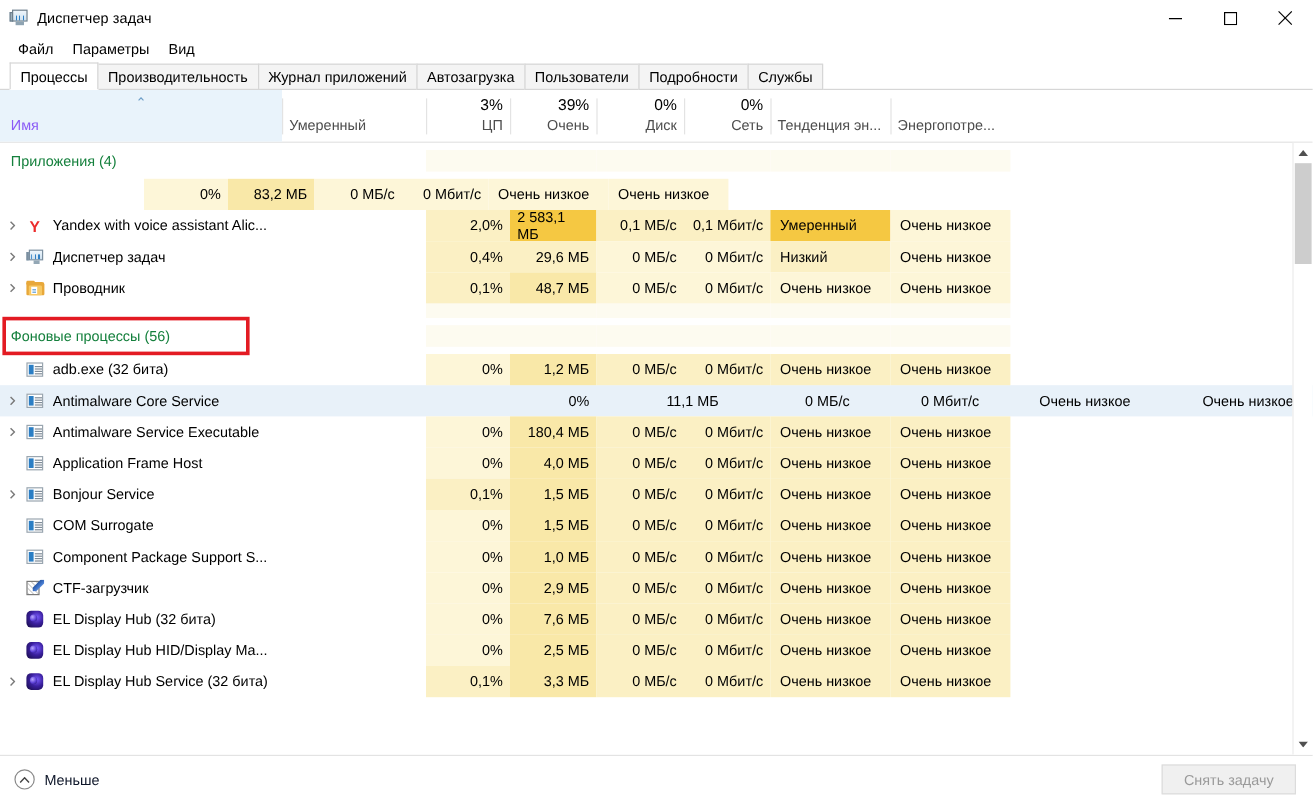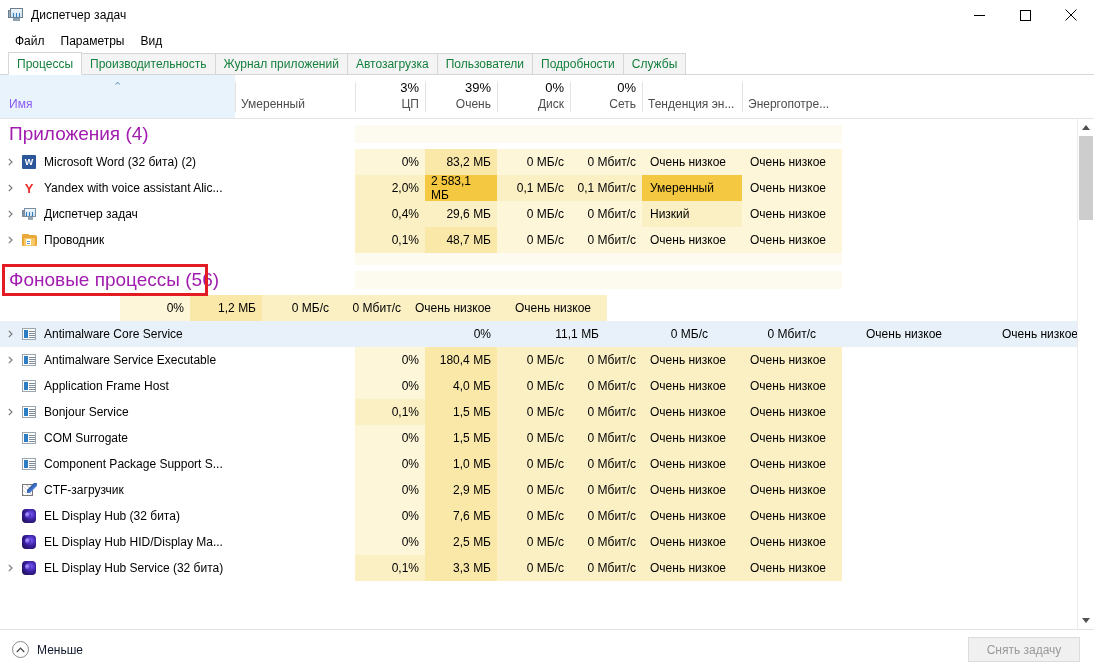--- a/index.html
+++ b/index.html
@@ -25,21 +25,21 @@
   .wc { width: 46px; height: 30px; display:flex; align-items:center; justify-content:center; }
   .wc svg { display:block; }
 
   
   .menubar { height: 22px; display:flex; align-items:center; padding-left: 7px; gap: 0px; flex: 0 0 22px; }
   .menu-item { font-size: 12px; color:#000; padding: 2px 8px 3px 8px; line-height:14px;}
 
   
   .tabstrip { height: 23px; display:flex; align-items:flex-end; position: relative; flex:0 0 23px; padding-left: 8px;}
   .tabstrip:after { content:""; position:absolute; left:0; right:0; bottom:0; height:1px; background:#d6d6d6; }
-  .tab { font-size:12px; color:#15803d; height:22px; line-height:21px; padding: 0 8px; border:1px solid #d6d6d6;
+  .tab { font-size:12px; color:#000000; height:22px; line-height:21px; padding: 0 8px; border:1px solid #d6d6d6;
          background:#f4f4f4; margin-right:-1px; position:relative; z-index:1; white-space:nowrap;}
   .tab.active { background:#fff; border-bottom-color:#fff; z-index:3; height:23px; line-height:22px;}
 
   
   .grid-wrap { flex: 1 1 auto; display: flex; flex-direction: column; position: relative; overflow: hidden; }
   .hdr { display:flex; height: 44px; background:#fff; border-bottom:1px solid #e3e3e3; flex:0 0 44px; position:relative; z-index:4;}
   .hdr .hcell { position:relative; display:flex; flex-direction:column; justify-content:flex-end;
                 padding: 0 6px 6px 6px; font-size:12px; color:#4d4d4d; }
   .hdr .hcell + .hcell:before { content:""; position:absolute; left:0; top:7px; bottom:6px; width:1px; background:#e3e3e3; }
   .hdr .hcell .pct { font-size:13px; color:#000; line-height:16px; }
@@ -63,21 +63,21 @@
 
   
   .rows { flex:1 1 auto; position: relative; overflow: hidden; }
   .row { display:flex; height:26px; align-items:stretch; font-size:12px; color:#000; }
   .row .cell { display:flex; align-items:center; padding:0 6px; position:relative; }
   .row .cell.num { justify-content:flex-end; }
   .row .cell.txt { justify-content:flex-start; padding-left:8px; }
   .row .cell.name { padding-left:0; }
 
   .group-row { display:flex; height:30px; align-items:center; }
-  .group-row .gname { width:235px; flex:0 0 235px; font-size:19px; color:#a21caf; padding-left:9px; display:flex; align-items:center; }
+  .group-row .gname { width:235px; flex:0 0 235px; font-size:12px; color:#15803d; padding-left:9px; display:flex; align-items:center; }
   .group-row .gfill { display:flex; flex:1 1 auto; }
   .spacer-row { height:12px; }
 
   .chev { width:20px; flex:0 0 20px; display:flex; align-items:center; justify-content:center;
           color:#7a7a7a; font-size:9px; font-family:"DejaVu Sans", sans-serif; }
   .ico { width:18px; flex:0 0 18px; display:flex; align-items:center; justify-content:center; margin-right:6px; }
   .pname { white-space:nowrap; overflow:hidden; text-overflow:ellipsis; }
 
   .row.selected { background:#e8f1f9 !important;justify-content:space-between; }
   .row.selected .cell { background:transparent !important; }
@@ -234,31 +234,20 @@
             <div class="cell c-state txt tn">&nbsp;</div>
             <div class="cell c-cpu num t0">&nbsp;</div>
             <div class="cell c-mem num t0">&nbsp;</div>
             <div class="cell c-disk num t0">&nbsp;</div>
             <div class="cell c-net num t0">&nbsp;</div>
             <div class="cell c-pow txt t0">&nbsp;</div>
             <div class="cell c-powtr txt t0">&nbsp;</div>
           </div>
         </div>
         <div class="row">
-          <div class="cell name c-name">
-            <span class="chev">
-              <svg width="5" height="8" viewBox="0 0 5 8">
-                <polyline points="0.8,0.8 4,4 0.8,7.2" fill="none" stroke="#7a7a7a" stroke-width="1.2"></polyline>
-              </svg>
-            </span>
-            <span class="ico">
-              <div class="ico-word"></div>
-            </span>
-            <span class="pname">Microsoft Word (32 бита) (2)</span>
-          </div>
           <div class="cell c-state txt tn"></div>
           <div class="cell c-cpu num t1">0%</div>
           <div class="cell c-mem num t3">83,2 МБ</div>
           <div class="cell c-disk num t1">0 МБ/с</div>
           <div class="cell c-net num t1">0 Мбит/с</div>
           <div class="cell c-pow txt t1">Очень низкое</div>
           <div class="cell c-powtr txt t1">Очень низкое</div>
         </div>
         <div class="row">
           <div class="cell name c-name">
@@ -345,20 +334,30 @@
             <div class="cell c-state txt tn">&nbsp;</div>
             <div class="cell c-cpu num t0">&nbsp;</div>
             <div class="cell c-mem num t0">&nbsp;</div>
             <div class="cell c-disk num t0">&nbsp;</div>
             <div class="cell c-net num t0">&nbsp;</div>
             <div class="cell c-pow txt t0">&nbsp;</div>
             <div class="cell c-powtr txt t0">&nbsp;</div>
           </div>
         </div>
         <div class="row">
+          <div class="cell name c-name">
+            <span class="chev"></span>
+            <span class="ico">
+              <div class="ico-gen">
+                <div class="blue"></div>
+                <div class="ln"></div>
+              </div>
+            </span>
+            <span class="pname">adb.exe (32 бита)</span>
+          </div>
           <div class="cell c-state txt tn"></div>
           <div class="cell c-cpu num t1">0%</div>
           <div class="cell c-mem num t3">1,2 МБ</div>
           <div class="cell c-disk num t2">0 МБ/с</div>
           <div class="cell c-net num t2">0 Мбит/с</div>
           <div class="cell c-pow txt t2">Очень низкое</div>
           <div class="cell c-powtr txt t2">Очень низкое</div>
         </div>
         <div class="row selected">
           <div class="cell name c-name">

